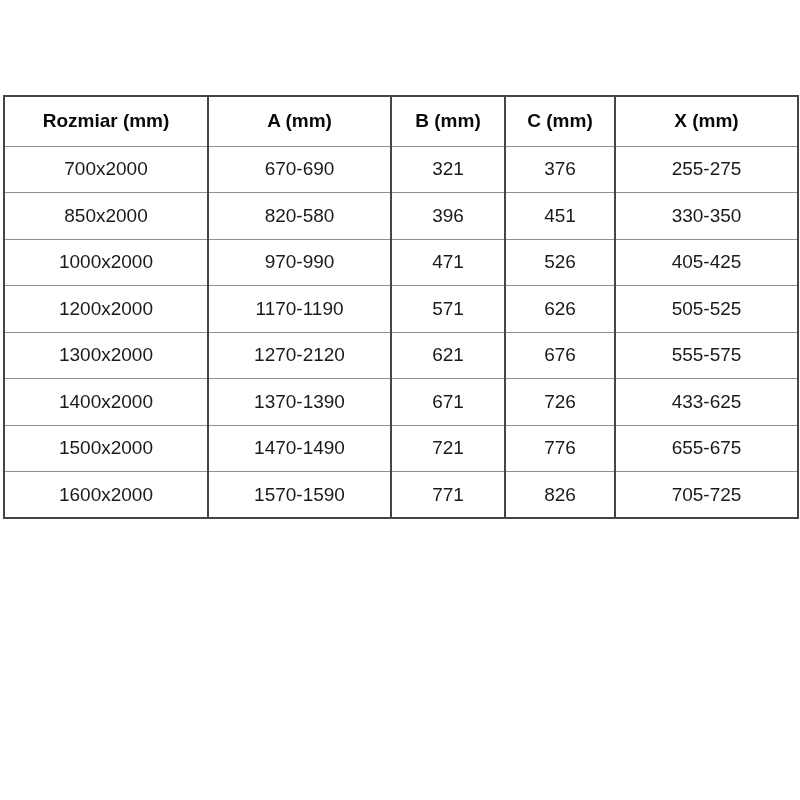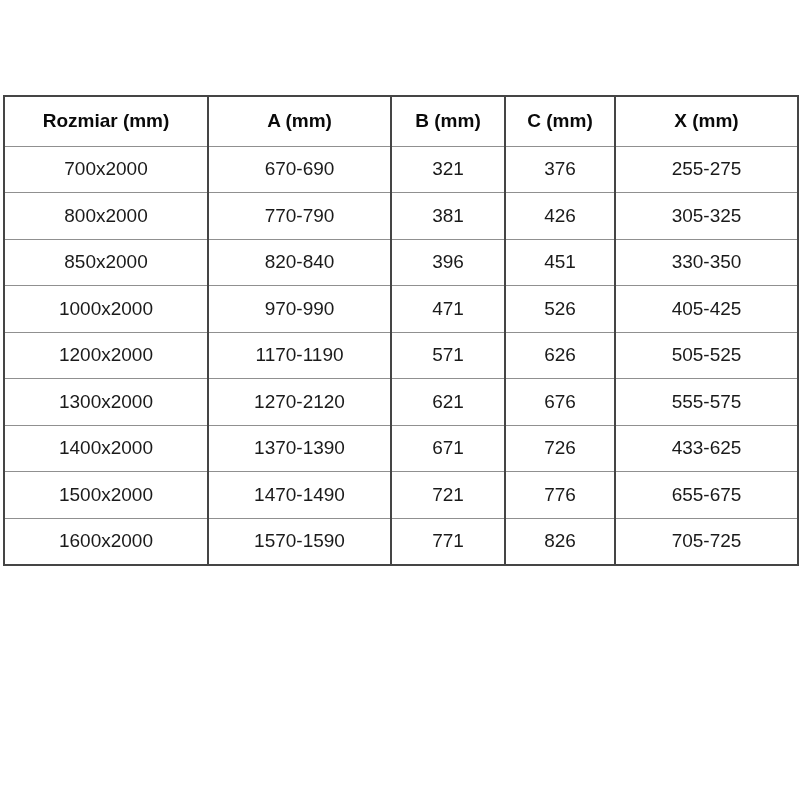--- a/index.html
+++ b/index.html
@@ -87,29 +87,22 @@
     <tbody>
 
     <tr>
           <td>700x2000</td>
           <td>670-690</td>
           <td>321</td>
           <td>376</td>
           <td>255-275</td>
         </tr>
         <tr>
-          <td>800x2000</td>
-          <td>770-790</td>
-          <td>381</td>
-          <td>426</td>
-          <td>305-325</td>
-        </tr>
-        <tr>
           <td>850x2000</td>
-          <td>820-840</td>
+          <td>820-580</td>
           <td>396</td>
           <td>451</td>
           <td>330-350</td>
         </tr>
         <tr>
           <td>1000x2000</td>
           <td>970-990</td>
           <td>471</td>
           <td>526</td>
           <td>405-425</td>

